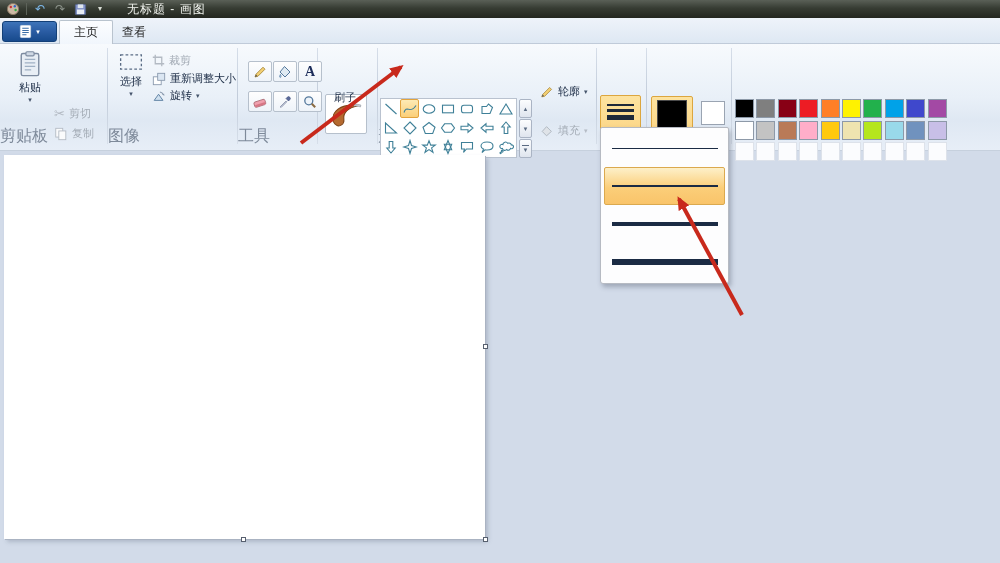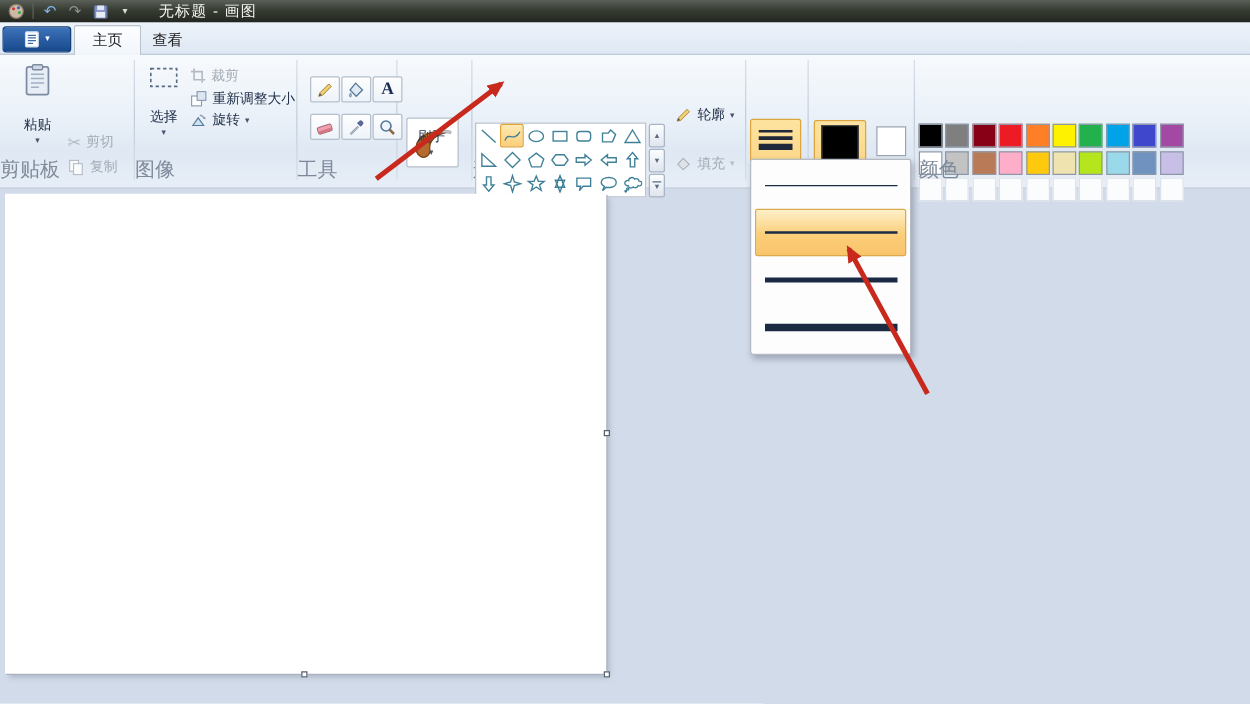--- a/index.html
+++ b/index.html
@@ -37,21 +37,21 @@
   .ribbon { position:absolute; left:0; top:44px; width:1000px; height:107px;
     background:linear-gradient(#f7fafd, #e9f0f8 50%, #dfe8f3 72%, #e7eef7);
     border-bottom:1px solid #c6d0dd; }
   .group { position:absolute; top:0; height:106px; }
   .group-label { position:absolute; bottom:3px; left:0; width:100%; text-align:left;
     font-size:16px; color:#7e8a9a; }
   .vsep { position:absolute; top:4px; height:96px; width:1px;
     background:linear-gradient(#d6dee9,#c2ccda,#d6dee9); }
   .bigbtn { position:absolute; display:flex; flex-direction:column; align-items:center;
     font-size:11px; color:#203049; }
-  .bigbtn .lbl { margin-top:14px; }
+  .bigbtn .lbl { margin-top:2px; }
   .bigbtn .glyph-dd-dark { font-size:7px; color:#45546b; margin-top:1px; }
   .smallitem { position:absolute; display:flex; align-items:center; gap:4px;
     font-size:11px; color:#203049; white-space:nowrap;justify-content:center; }
   .smallitem.disabled { color:#a3abb5; }
   .smallitem .glyph-dd-dark { font-size:7px; color:#45546b; }
   .smallitem.disabled .glyph-dd-dark { color:#b5bcc5; }
   .glyph-cut { font-size:13px; color:#b3bac3; }
 
   .toolbtn { position:absolute; width:24px; height:21px;
     background:linear-gradient(#fefefe,#eef3f9); border:1px solid #b6c0cc; border-radius:2px;
@@ -464,21 +464,20 @@
         <div class="pal-cell empty"></div>
         <div class="pal-cell empty"></div>
         <div class="pal-cell empty"></div>
         <div class="pal-cell empty"></div>
         <div class="pal-cell empty"></div>
         <div class="pal-cell empty"></div>
         <div class="pal-cell empty"></div>
         <div class="pal-cell empty"></div>
         <div class="pal-cell empty"></div>
       </div>
-    <div class="group-label" style="position:absolute;left:735px;width:216px;bottom:3px">颜色</div>
   </div>
 
   <div class="canvas"></div>
   <span class="handle" style="left:483px;top:344px"></span>
   <span class="handle" style="left:241px;top:537px"></span>
   <span class="handle" style="left:483px;top:537px"></span>
 
   <div class="size-dropdown">
       <div class="size-opt">
         <div class="ln" style="height: 1px;"></div>

